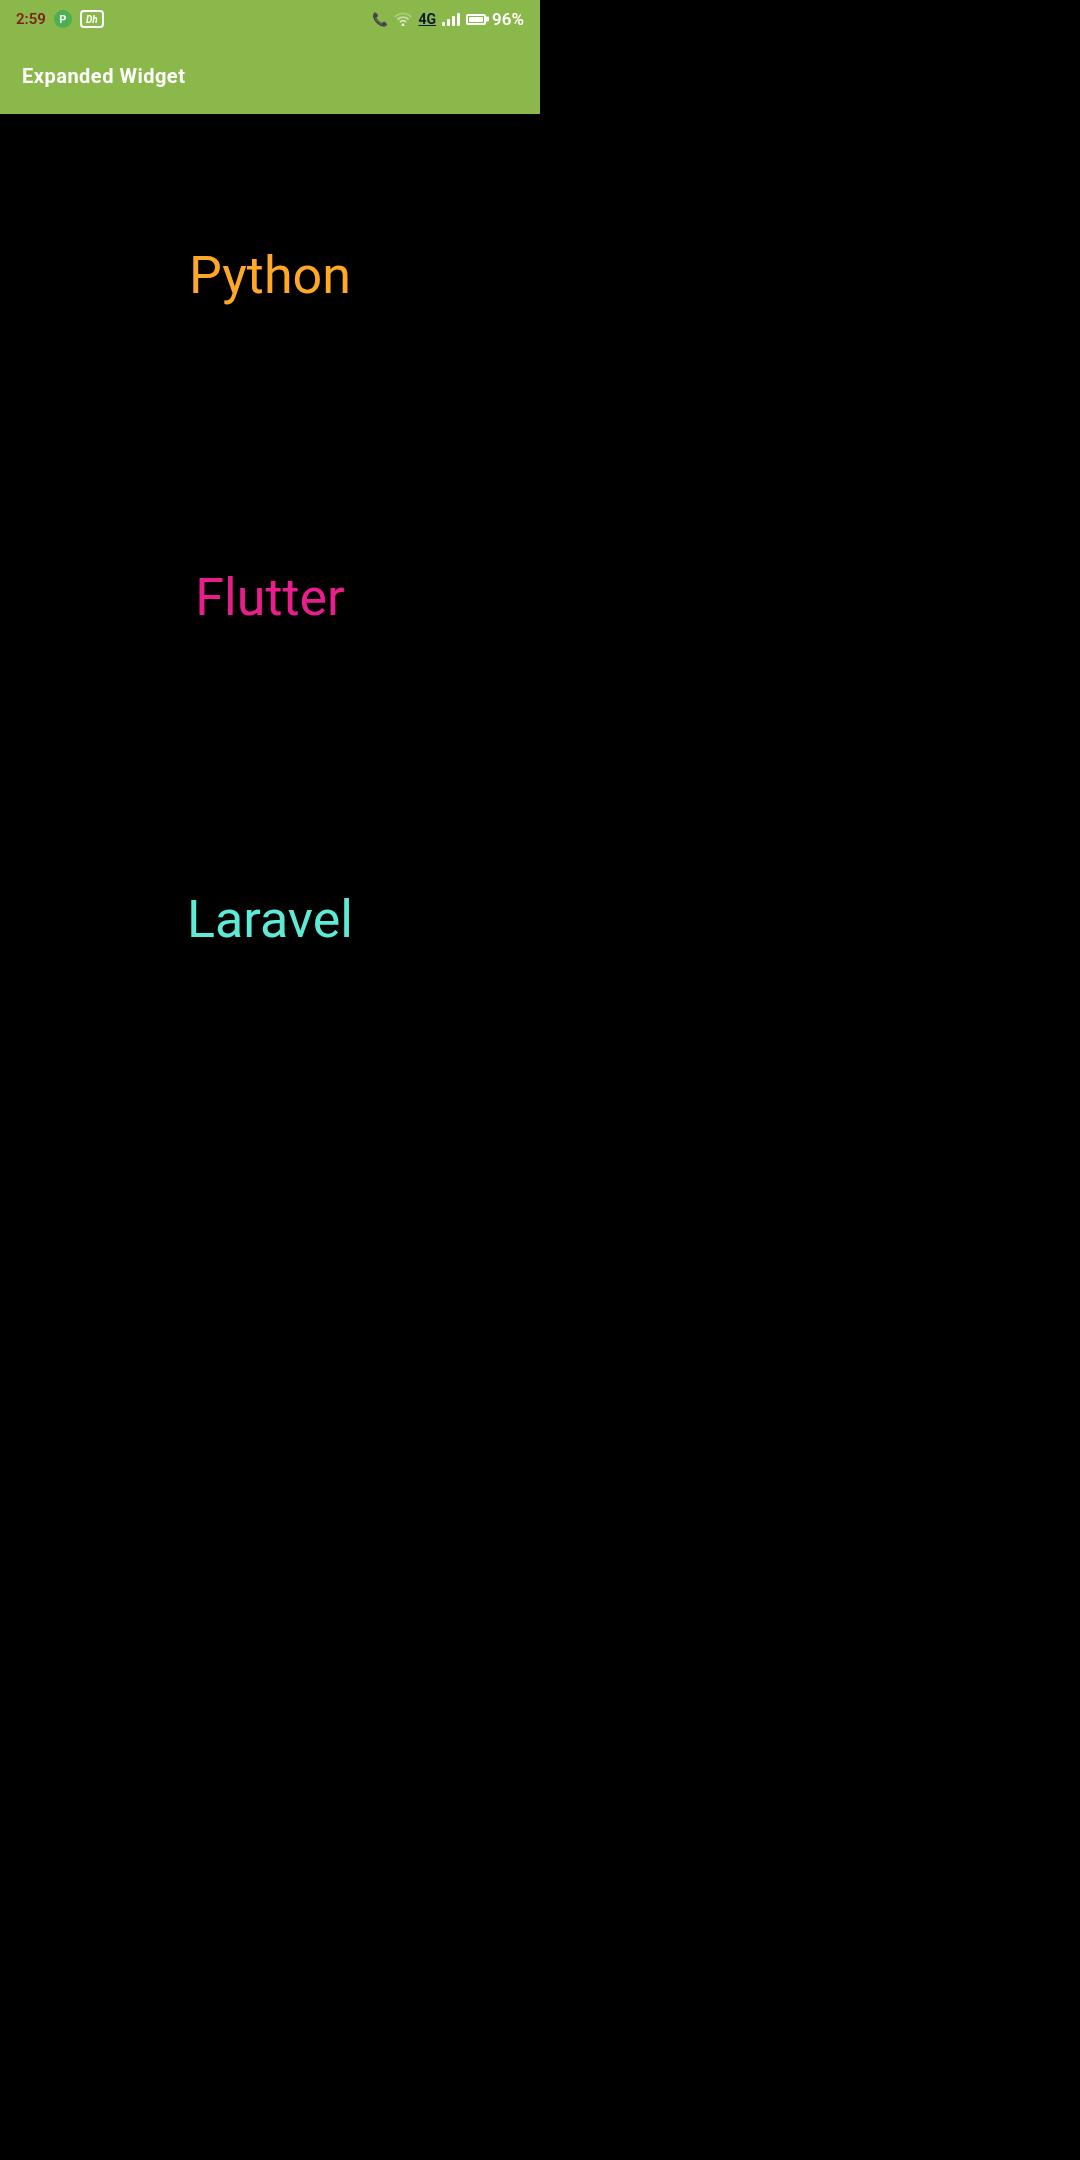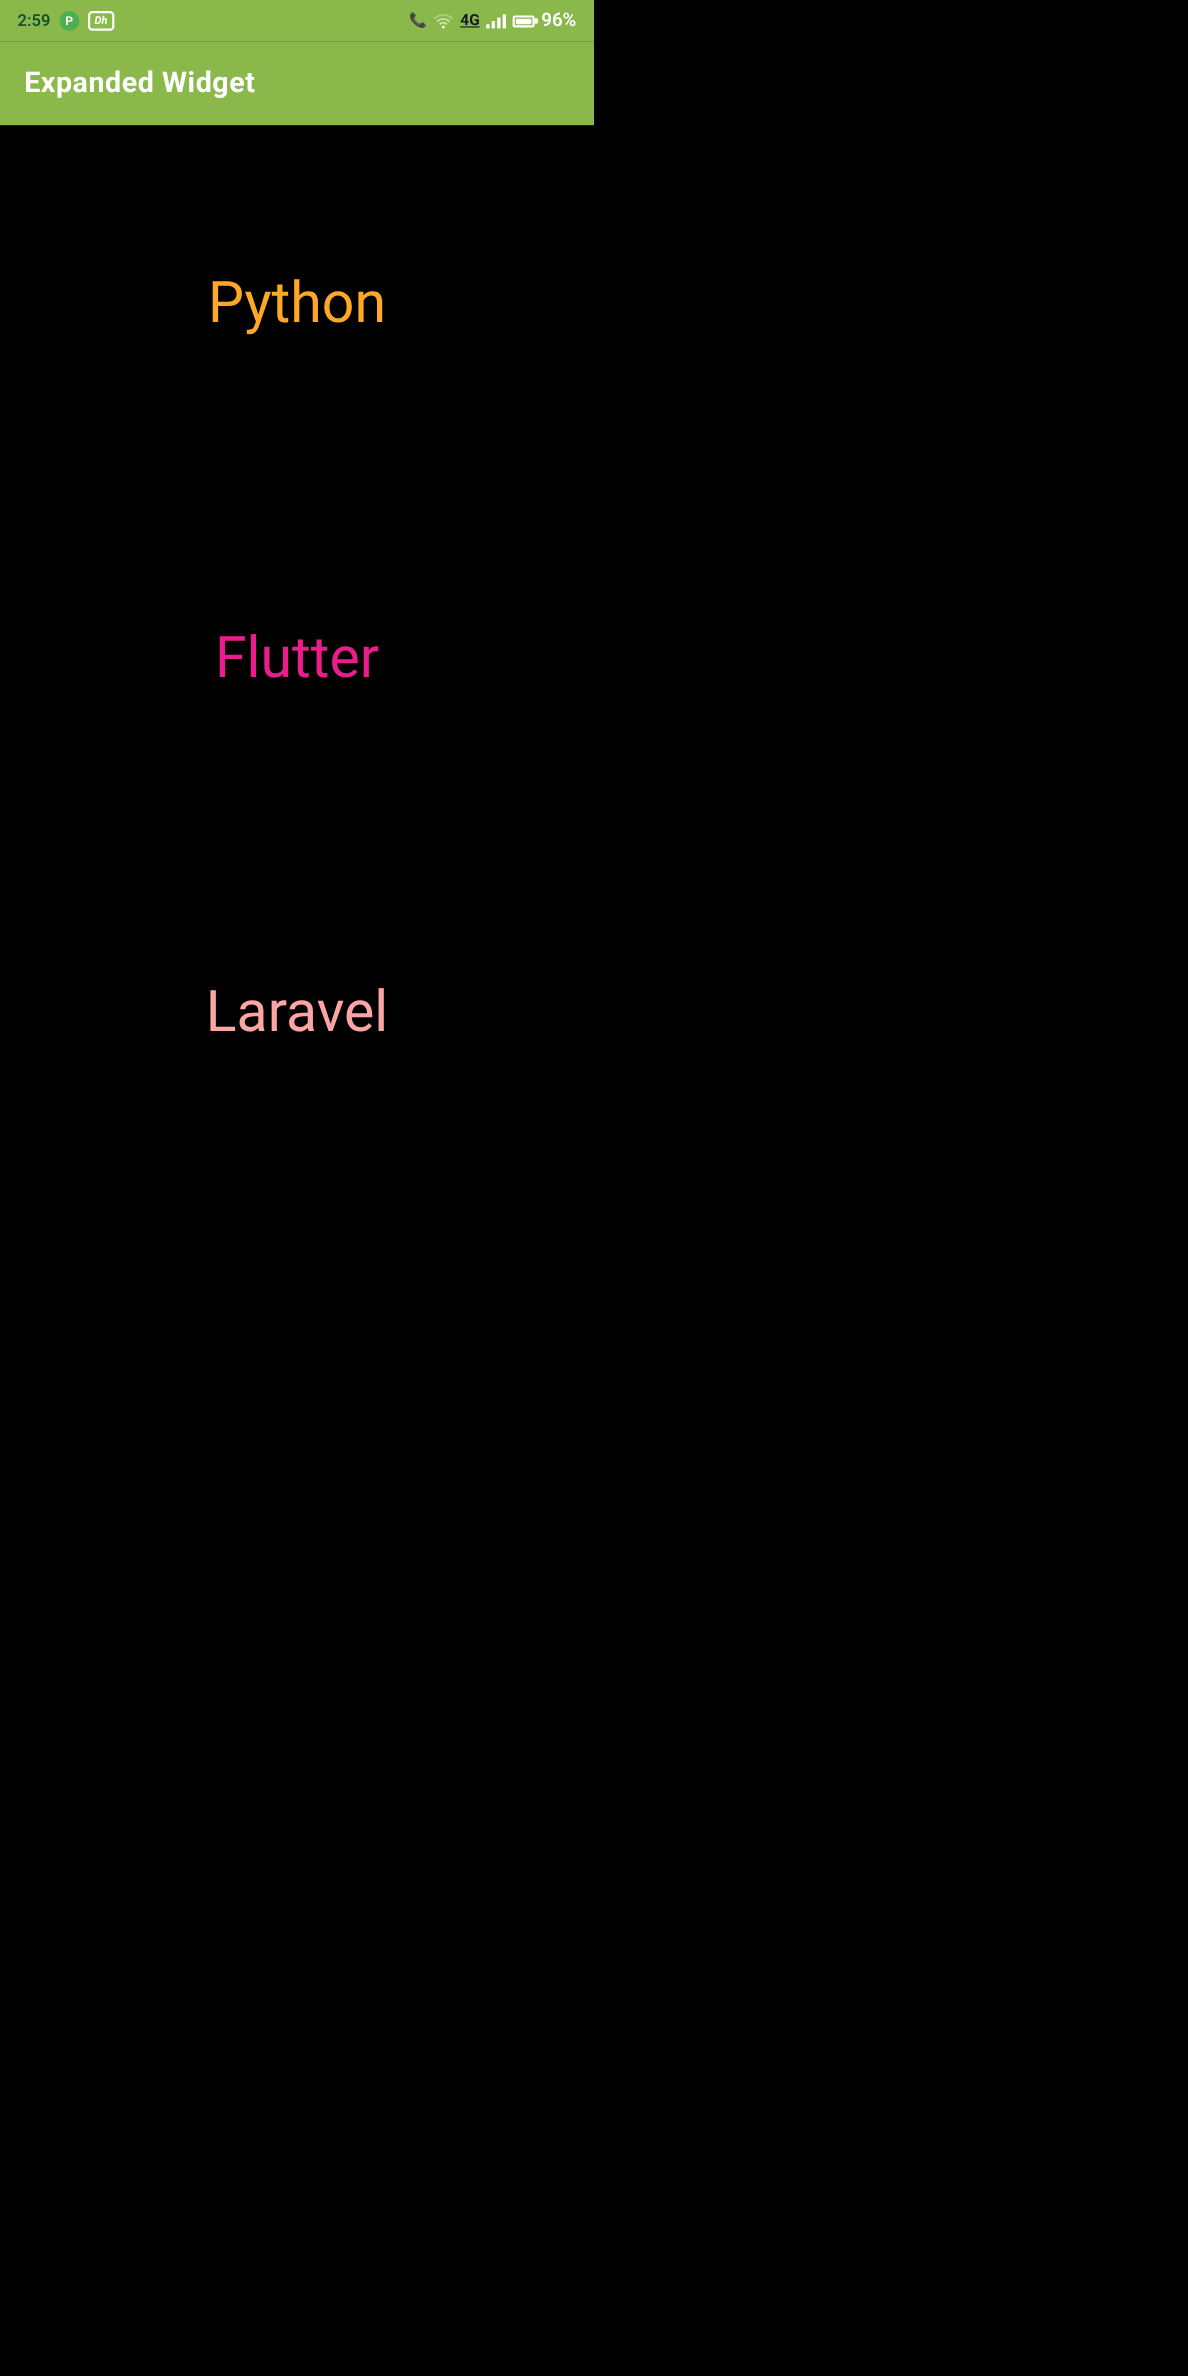--- a/index.html
+++ b/index.html
@@ -27,21 +27,21 @@
       padding: 0 16px;
     }
 
     .status-left {
       display: flex;
       align-items: center;
       gap: 8px;
     }
 
     .status-time {
-      color: #14532d;
+      color: #7f1d1d;
       font-size: 15px;
       font-weight: 600;
     }
 
     .status-icon {
       color: #fff;
       font-size: 13px;
     }
 
     .status-right {
@@ -60,21 +60,21 @@
       width: 100%;
       height: 76px;
       background: #8ab84a;
       display: flex;
       align-items: center;
       padding: 0 22px;
     }
 
     .app-bar-title {
       color: #fff;
-      font-size: 26px;
+      font-size: 20px;
       font-weight: 700;
       letter-spacing: 0.5px;
     }
 
     .content-area {
       width: 100%;
       height: calc(1080px - 38px - 76px);
       background: #000;
       display: flex;
       flex-direction: column;
@@ -94,21 +94,21 @@
 
     .flutter-label {
       color: #e91e8c;
     }
 
     .python-label {
       color: #ffa726;
     }
 
     .laravel-label {
-      color: #fca5a5;
+      color: #5eead4;
     }
 
     
     .battery-icon {
       display: inline-block;
       width: 20px;
       height: 11px;
       border: 2px solid #fff;
       border-radius: 2px;
       position: relative;

